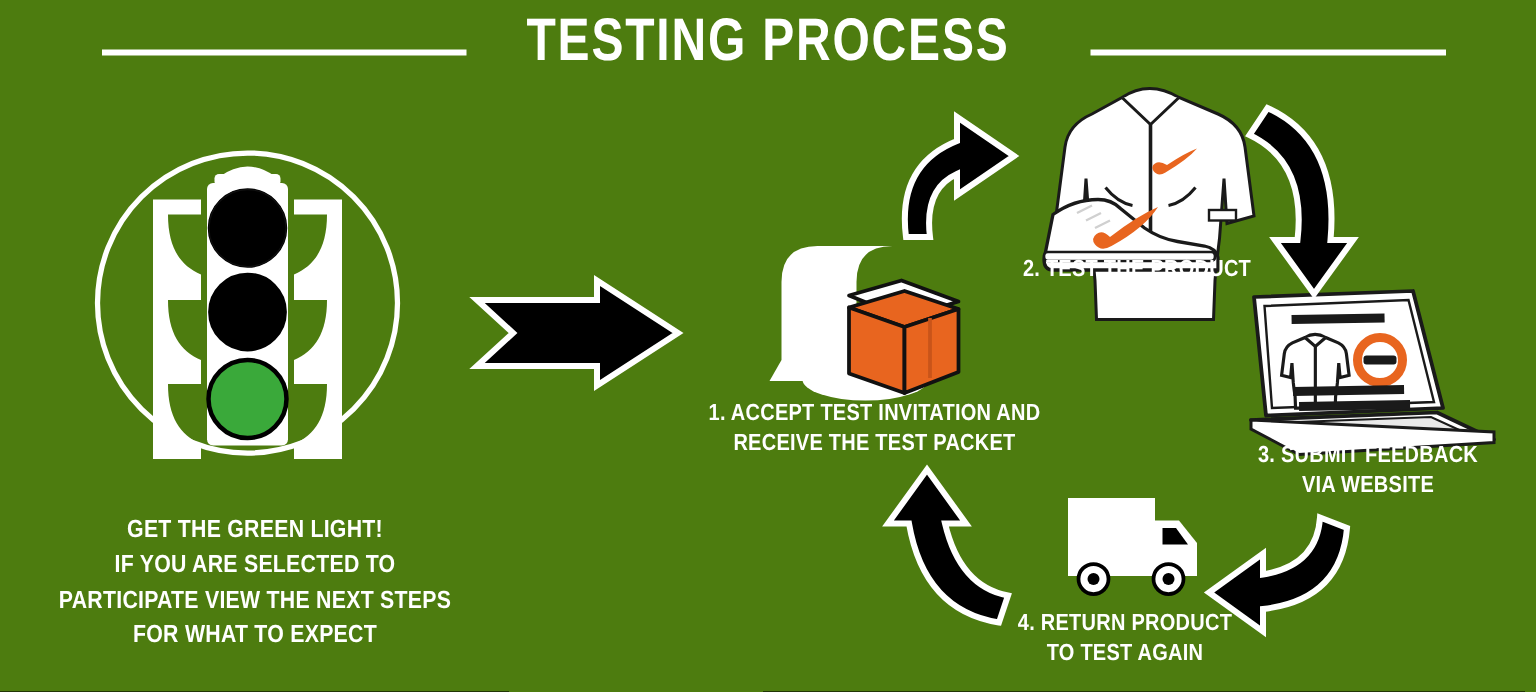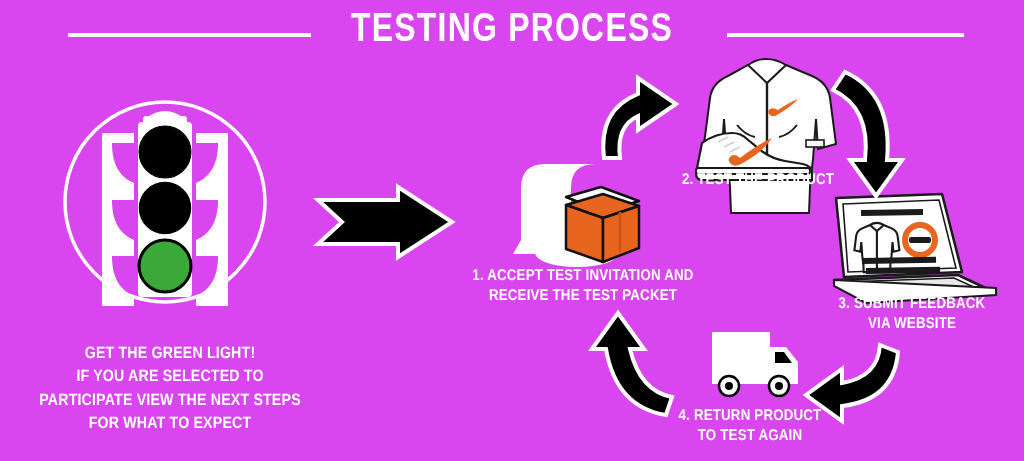--- a/index.html
+++ b/index.html
@@ -7,21 +7,21 @@
     padding: 0;
     background: #000000;
   }
   body {
     font-family: "Liberation Sans", sans-serif;
   }
   #stage {
     position: relative;
     width: 1024px;
     height: 461px;
-    background: #d946ef;
+    background: #4d7c0f;
     overflow: hidden;
   }
 
   
   .cap {
     position: absolute;
     color: #ffffff;
     font-family: "Liberation Sans", sans-serif;
     font-weight: bold;
     letter-spacing: 0.2px;

